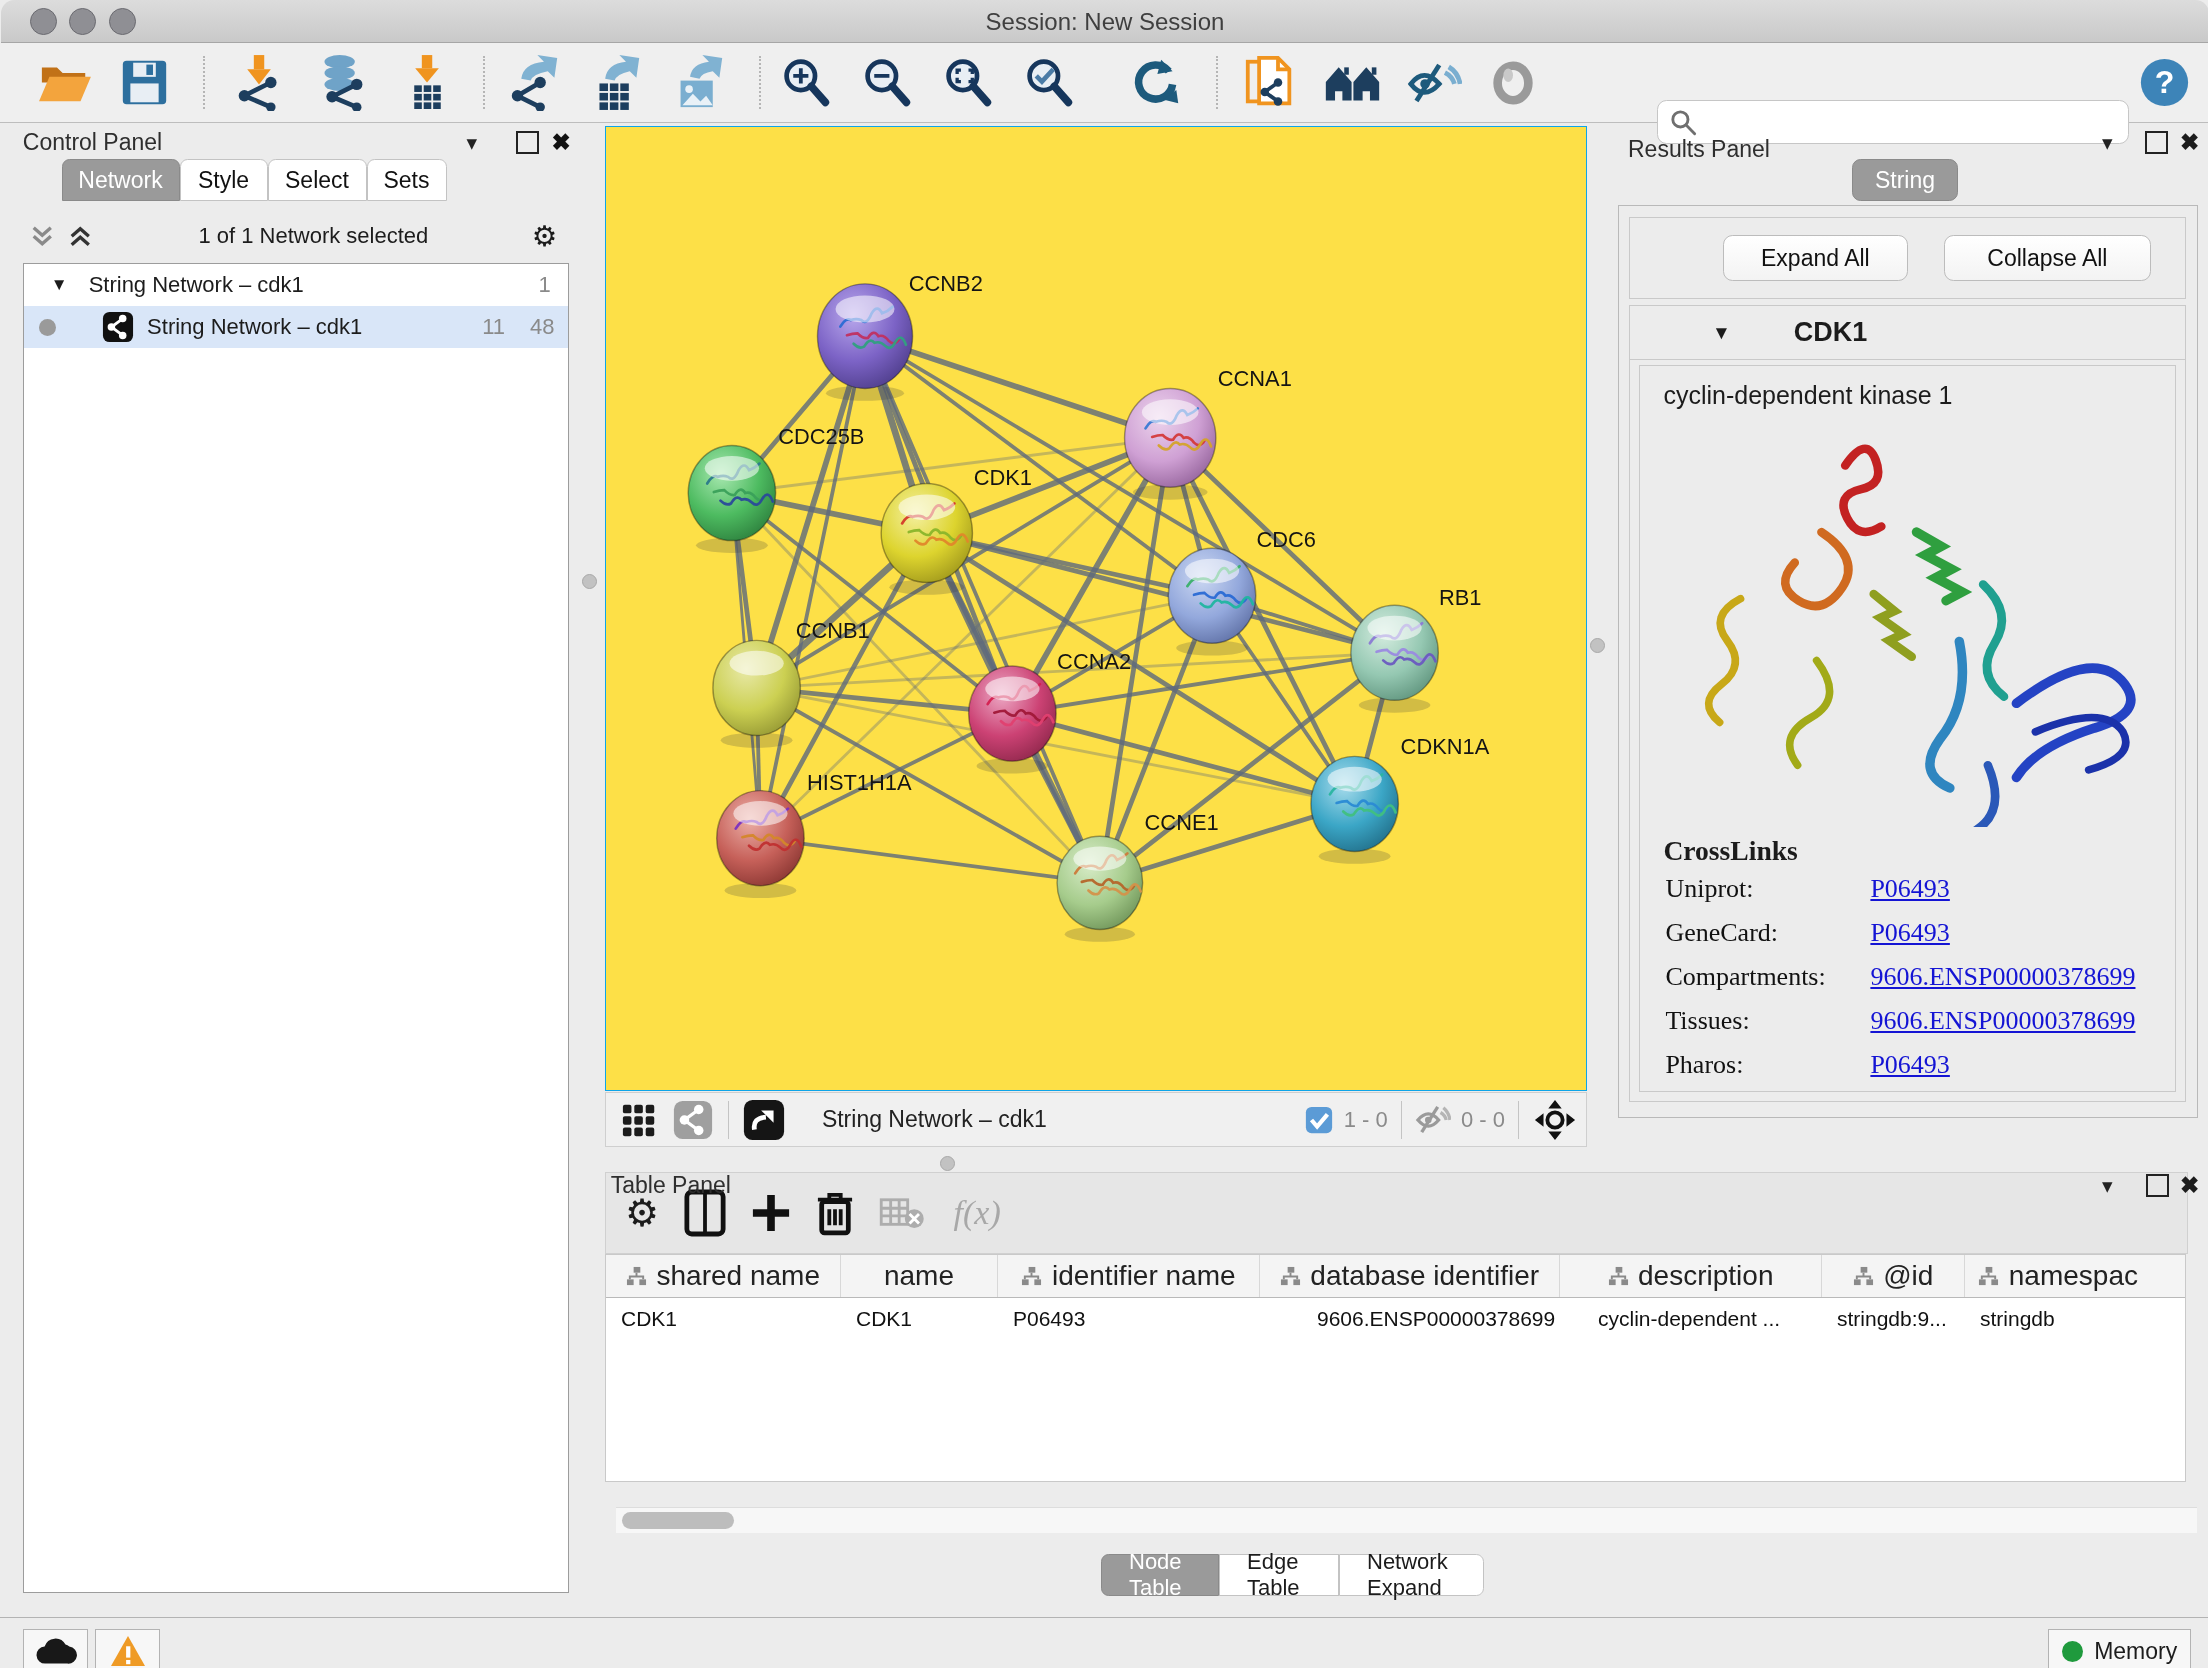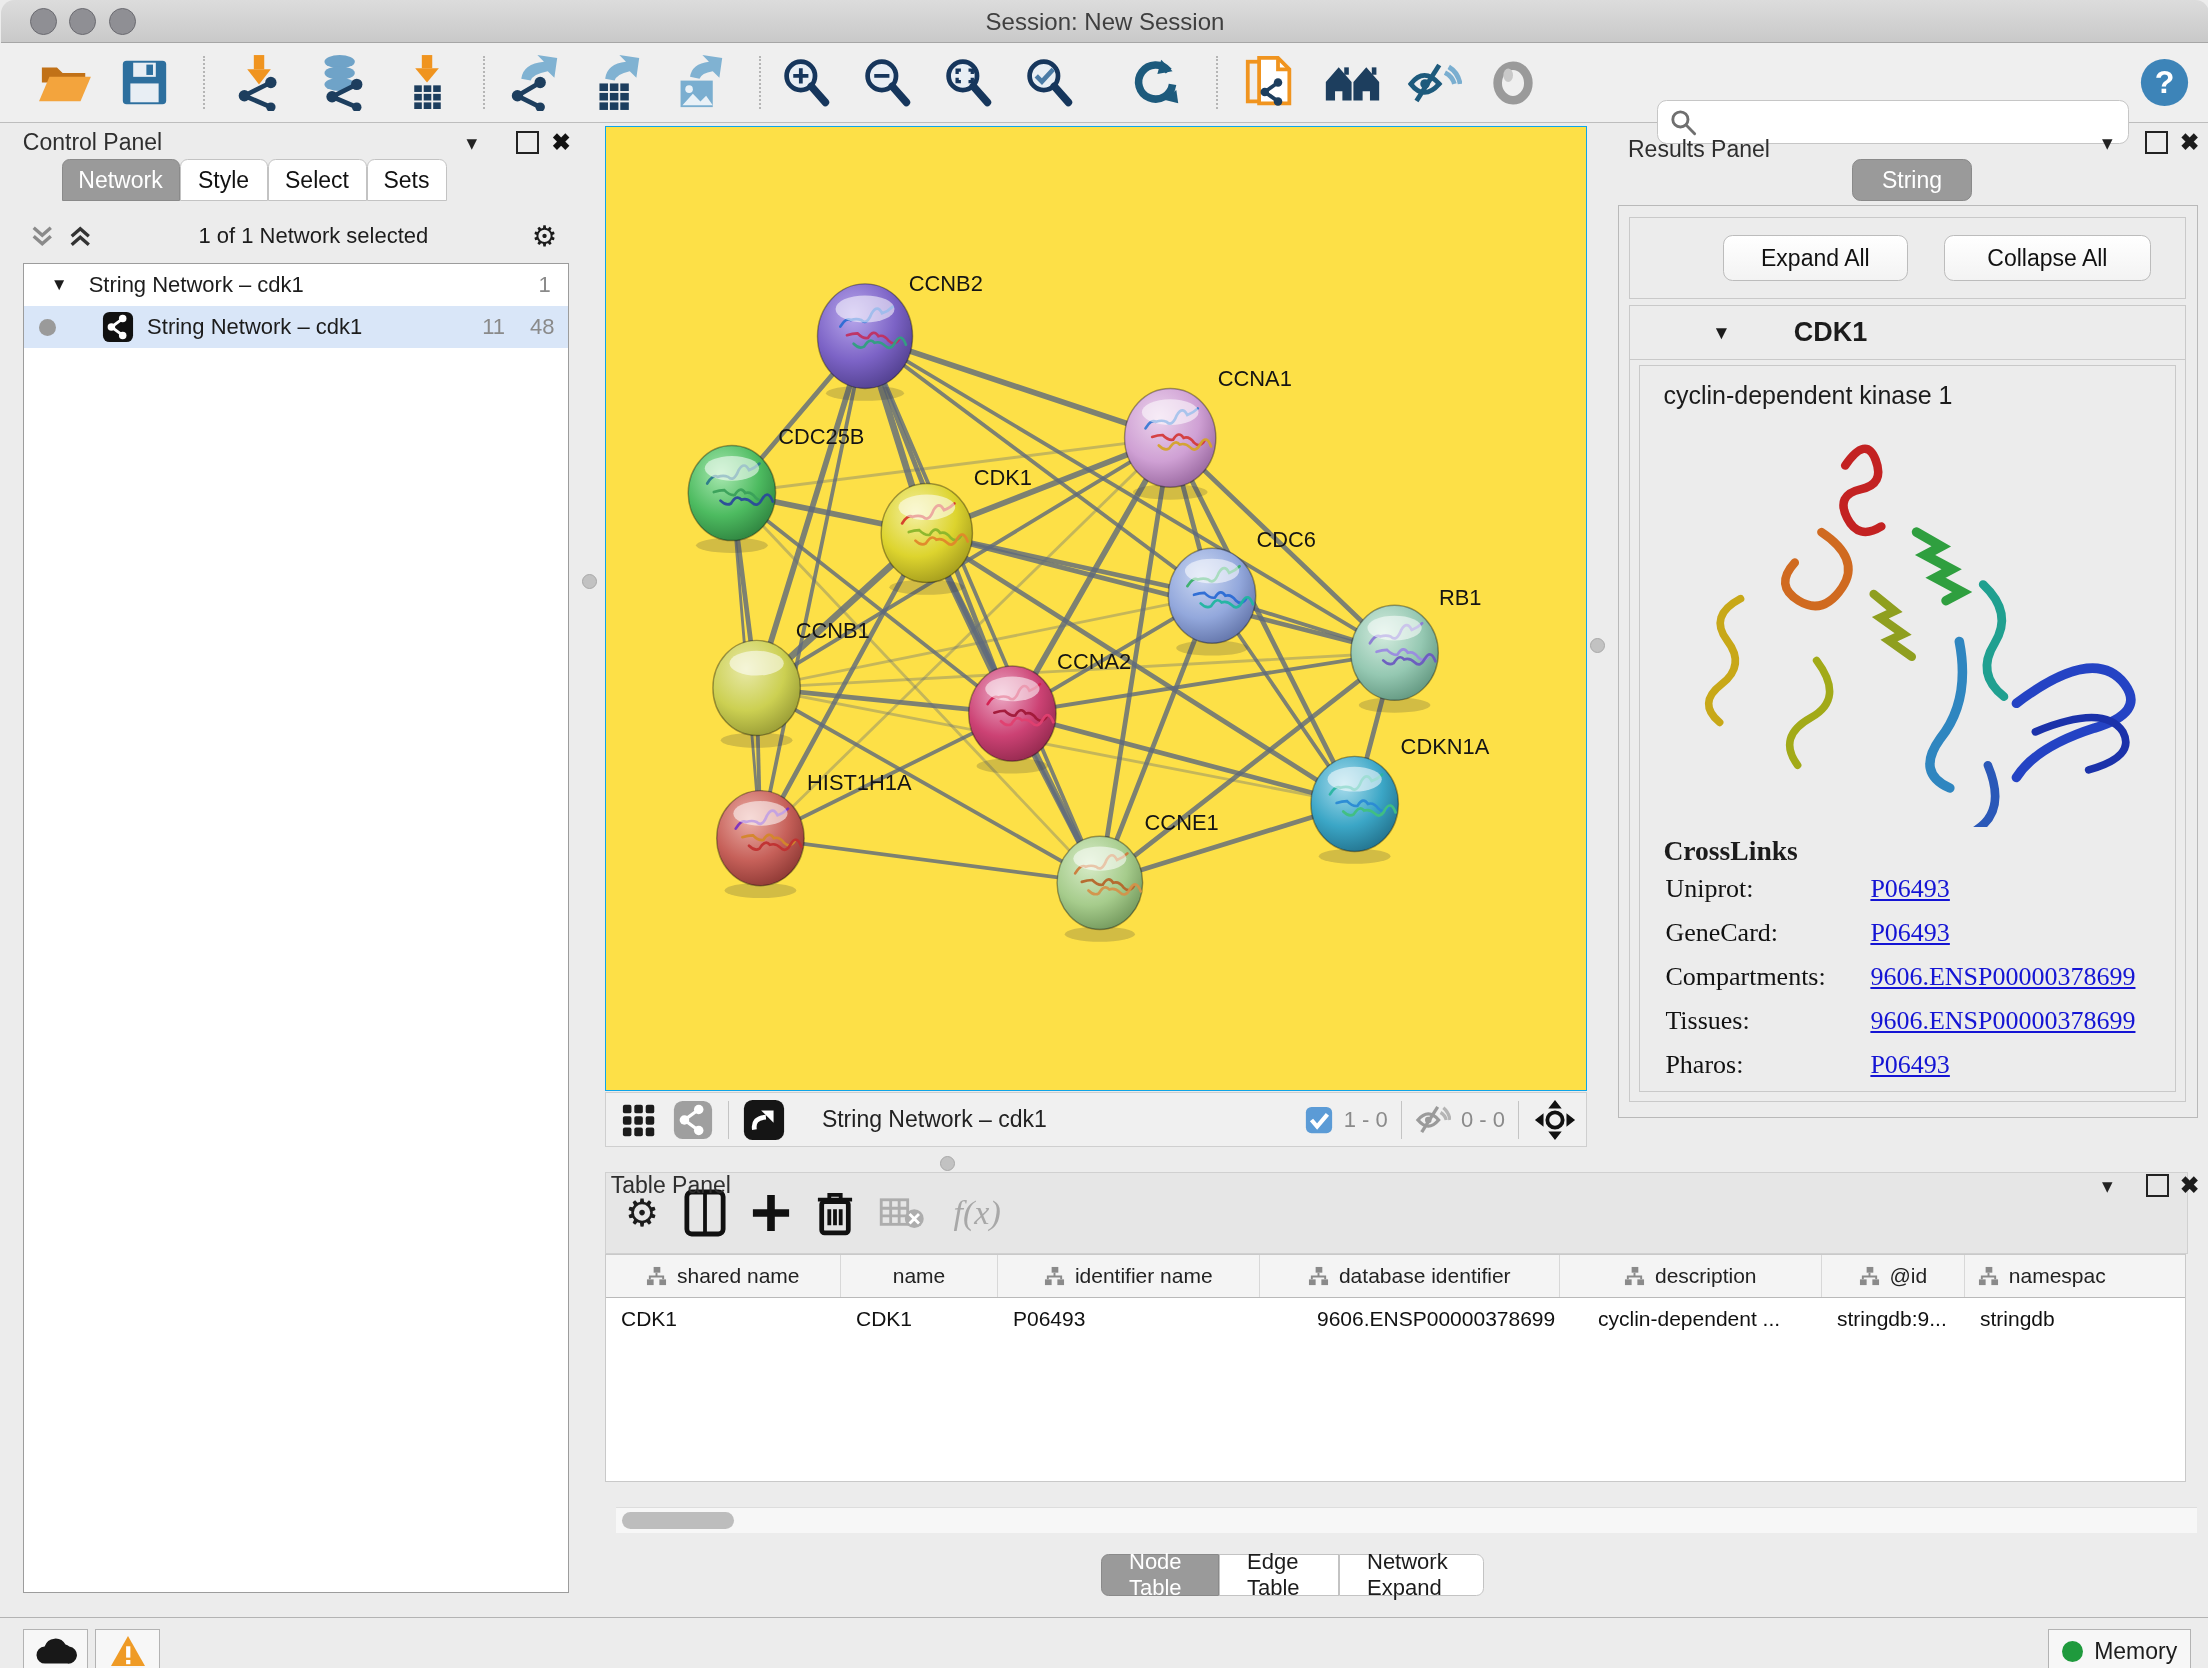--- a/index.html
+++ b/index.html
@@ -44,21 +44,21 @@
   #rp-section{left:9.5px;top:99px;width:555px;height:795px;border:1px solid #c9c9c9;background:#ececec;}
   #rp-inner{left:9.5px;top:59px;width:535px;height:725px;border:1px solid #c9c9c9;background:#ececec;}
   .xl-row{display:flex;font-family:"Liberation Serif",serif;font-size:26px;height:44px;align-items:center;}
   .xl-label{width:205px;padding-left:25px;color:#111;}
   .xl-link{color:#1414d4;text-decoration:underline;}
   
   #table-panel{left:605px;top:1172px;width:1604px;height:436px;}
   #tp-toolbar{left:11.4px;top:53px;width:1581px;height:80px;background:#e6e6e6;border:1px solid #d0d0d0;display:flex;align-items:center;}
   #tp-table{left:11.4px;top:135px;width:1581px;height:228px;background:#fff;border:1px solid #c9c9c9;box-sizing:border-box;}
   #tp-header{display:flex;height:42px;background:#f4f4f4;border-bottom:1.9px solid #b9b9b9;}
-  .th{display:flex;align-items:center;justify-content:center;gap:9.5px;font-size:21px;color:#222;border-right:1px solid #d8d8d8;box-sizing:border-box;overflow:hidden;white-space:nowrap;}
+  .th{display:flex;align-items:center;justify-content:center;gap:9.5px;font-size:28px;color:#222;border-right:1px solid #d8d8d8;box-sizing:border-box;overflow:hidden;white-space:nowrap;}
   #tp-row{display:flex;height:42px;align-items:center;}
   .td{font-size:21px;color:#111;padding-left:15px;box-sizing:border-box;overflow:hidden;white-space:nowrap;}
   #tp-hscroll{left:11.4px;top:335px;width:1581px;height:25px;background:#f7f7f7;border-top:1px solid #ddd;}
   #tp-hthumb{left:5.7px;top:3.8px;width:112px;height:17px;border-radius:8.6px;background:#bdbdbd;}
   .bottab{height:42px;display:flex;align-items:center;justify-content:center;font-size:22px;background:#fff;border:1px solid #c3c3c3;box-sizing:border-box;padding-left:27px;}
   .bottab.sel{background:#9a9a9a;color:#fff;border-color:#8a8a8a;}
   
   #statusbar{left:0;top:1617px;width:2208px;height:51px;background:#ececec;border-top:1px solid #b3b3b3;text-align:right;}
   .sb-btn{top:-1.9px;width:63px;height:42px;background:#f7f7f7;border:1.9px solid #b3b3b3;display:flex;align-items:center;justify-content:center;position:absolute;}
   #memory-btn{left:2048px;top:11.4px;width:141px;height:42px;background:#f7f7f7;border:1.9px solid #b3b3b3;display:flex;align-items:center;justify-content:center;gap:11.4px;font-size:23px;position:absolute;}
@@ -549,21 +549,21 @@
 </div>
 <div class="splitter-dot abs" style="left:940px;top:1156px"></div>
 <div class="splitter-dot abs" style="left:1590px;top:638px"></div>
 
 <div id="results-panel" class="abs">
   <div class="abs panel-title" style="left:21px;top:13px">Results Panel</div>
   <div class="abs" style="left:495px;top:7.6px;font-size:21px;color:#222">▾</div>
   <div class="abs" style="left:538px;top:7.6px;width:19px;height:19px;border:2.9px solid #222"></div>
   <div class="abs" style="left:573px;top:5.7px;font-size:23px;font-weight:bold">✖</div>
 
-  <div class="tab sel abs" style="left:245px;top:36px;width:120px;border-radius:8.6px">String</div>
+  <div class="tab sel abs" style="left:245px;top:36px;width:106px;border-radius:8.6px">String</div>
 
   <div id="rp-outer" class="abs">
     <div id="rp-btnbox" class="abs">
       <div class="rp-btn abs" style="left:93px;top:17px;width:183px">Expand All</div>
       <div class="rp-btn abs" style="left:314px;top:17px;width:205px">Collapse All</div>
     </div>
 
     <div id="rp-section" class="abs">
       <div class="abs" style="left:0;top:0;width:100%;height:53px;display:flex;align-items:center;border-bottom:1px solid #c9c9c9">
         <span style="margin-left:82px;font-size:19px">▼</span>

